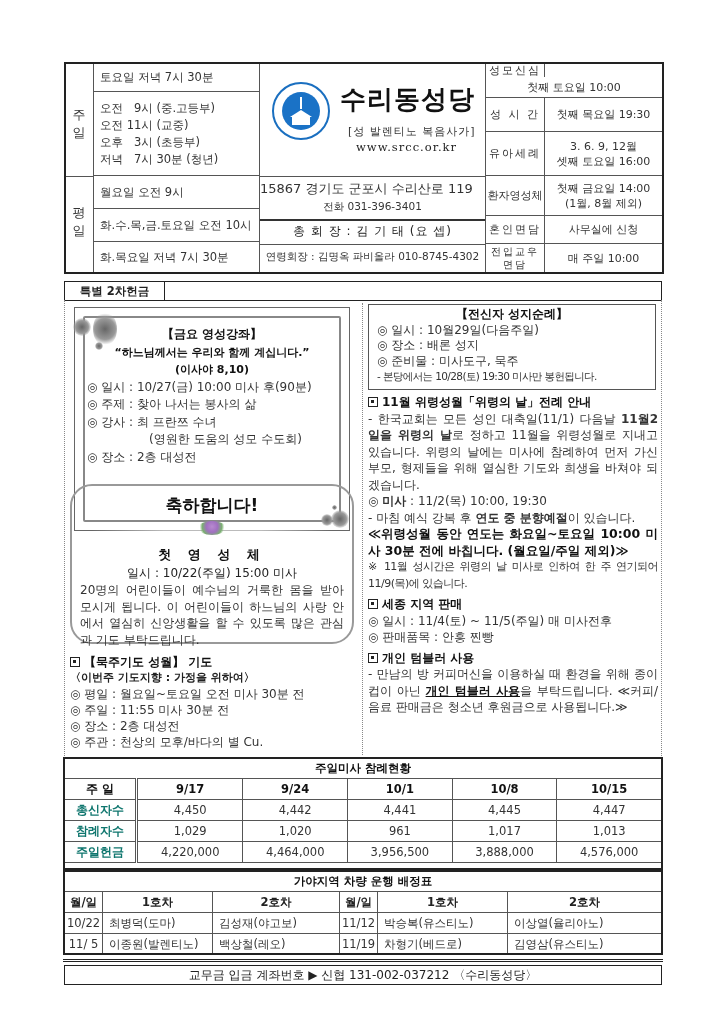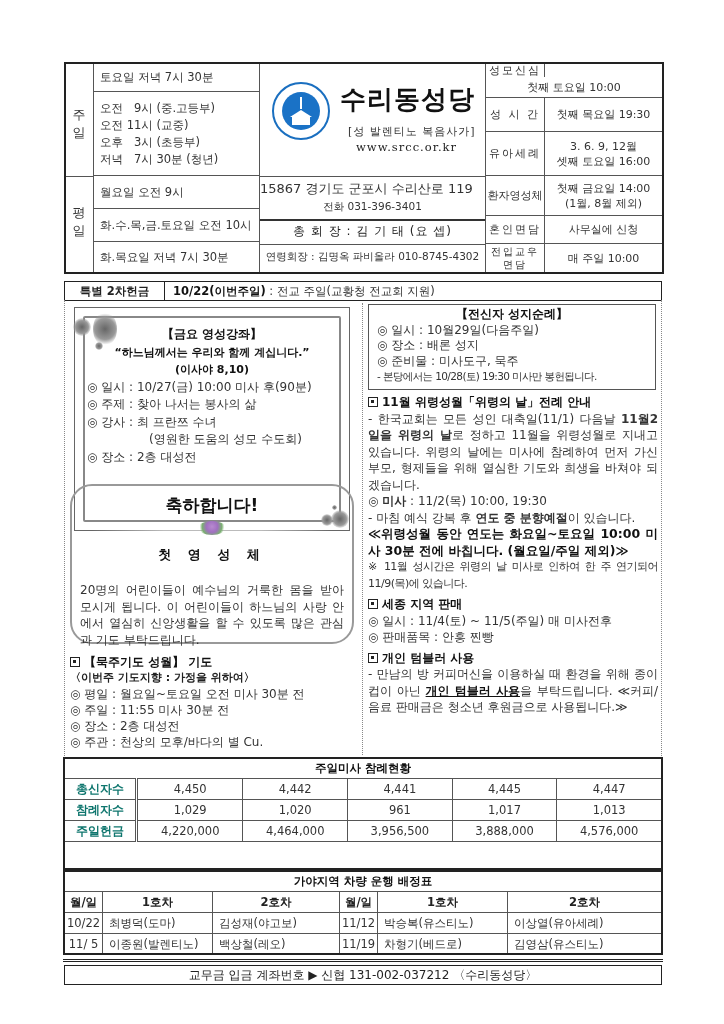--- a/index.html
+++ b/index.html
@@ -179,23 +179,20 @@
       <div class="k" style="font-size:10px;">전입교우 면담</div>
       <div class="v">
           <span>매 주일 10:00</span>
         </div>
     </div>
   </div>
 </div>
 
 <div class="abs special">
   <div class="lab">특별 2차헌금</div>
-  <div class="txt">
-    <b>10/22(이번주일)</b><span> : 전교 주일(교황청 전교회 지원)</span>
-  </div>
 </div>
 
 <div class="abs body-box"></div>
 <div class="abs divider"></div>
 
 <div class="abs lecture">
   <div class="inner"></div>
   <div class="dot" style="left:-2px;top:10px;width:18px;height:18px;"></div>
   <div class="dot" style="left:18px;top:4px;width:24px;height:34px;"></div>
   <div class="dot" style="left:20px;top:34px;width:8px;height:8px;"></div>
@@ -214,20 +211,21 @@
   </div>
 </div>
 
 <div class="abs congrats">
   <div class="title">축하합니다!</div>
   <div class="orn">
     <div class="line"></div>
     <div class="flower"></div>
   </div>
   <div class="sub">첫 영 성 체</div>
+  <div class="date">일시 : 10/22(주일) 15:00 미사</div>
   <div class="para"> 20명의 어린이들이 예수님의 거룩한 몸을 받아 모시게 됩니다. 이 어린이들이 하느님의 사랑 안에서 열심히 신앙생활을 할 수 있도록 많은 관심과 기도 부탁드립니다.</div>
 </div>
 
 <div class="abs rosary">
   <div class="h"><span class="sq"></span><span>【묵주기도 성월】 기도</span></div>
   <div class="sub">〈이번주 기도지향 : 가정을 위하여〉</div>
   <div>◎ 평일 : 월요일~토요일 오전 미사 30분 전</div>
   <div>◎ 주일 : 11:55 미사 30분 전</div>
   <div>◎ 장소 : 2층 대성전</div>
   <div>◎ 주관 : 천상의 모후/바다의 별 Cu.</div>
@@ -255,20 +253,28 @@
   <div class="gap"></div>
   <div class="h"><span class="sq"></span><span>개인 텀블러 사용</span></div>
   <div class="just"><span>- 만남의 방 커피머신을 이용하실 때 환경을 위해 종이컵이 아닌 </span><span class="u">개인 텀블러 사용</span><span>을 부탁드립니다. ≪커피/음료 판매금은 청소년 후원금으로 사용됩니다.≫</span></div>
 </div>
 
 <table class="abs att">
   <tbody>
       <tr class="ttl">
         <td colspan="6">주일미사 참례현황</td>
       </tr>
+  <tr class="hd">
+    <td class="lbl">주 일</td>
+    <td>9/17</td>
+    <td>9/24</td>
+    <td>10/1</td>
+    <td>10/8</td>
+    <td>10/15</td>
+  </tr>
   <tr>
     <td class="lbl">총신자수</td>
     <td>4,450</td>
     <td>4,442</td>
     <td>4,441</td>
     <td>4,445</td>
     <td>4,447</td>
   </tr>
   <tr>
     <td class="lbl">참례자수</td>
@@ -302,21 +308,21 @@
     <td class="d">월/일</td>
     <td style="width:130px;">1호차</td>
     <td>2호차</td>
   </tr>
   <tr>
     <td class="d">10/22</td>
     <td class="n">최병덕(도마)</td>
     <td class="n">김성재(야고보)</td>
     <td class="d">11/12</td>
     <td class="n">박승복(유스티노)</td>
-    <td class="n">이상열(유아세례)</td>
+    <td class="n">이상열(율리아노)</td>
   </tr>
   <tr>
     <td class="d" style="white-space:pre;">11/ 5</td>
     <td class="n">이종원(발렌티노)</td>
     <td class="n">백상철(레오)</td>
     <td class="d">11/19</td>
     <td class="n">차형기(베드로)</td>
     <td class="n">김영삼(유스티노)</td>
   </tr>
 </tbody>

